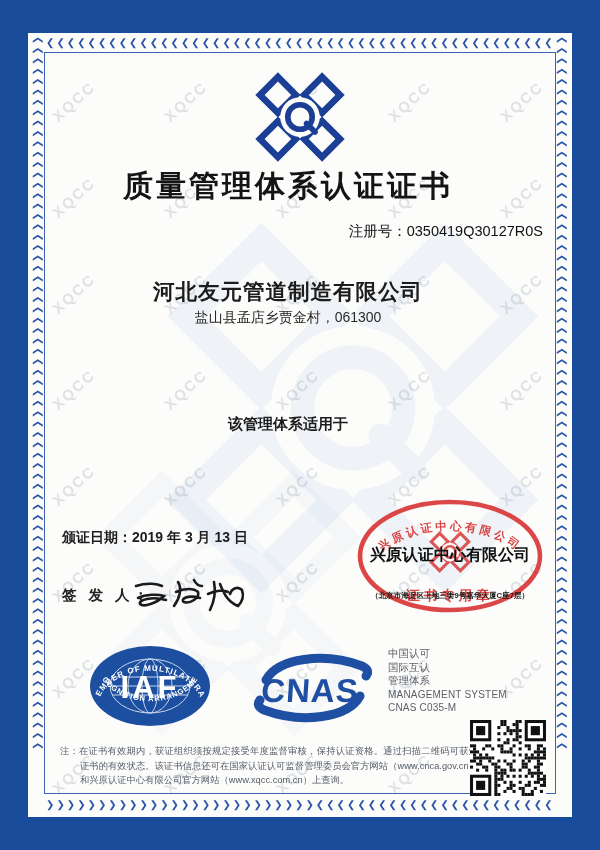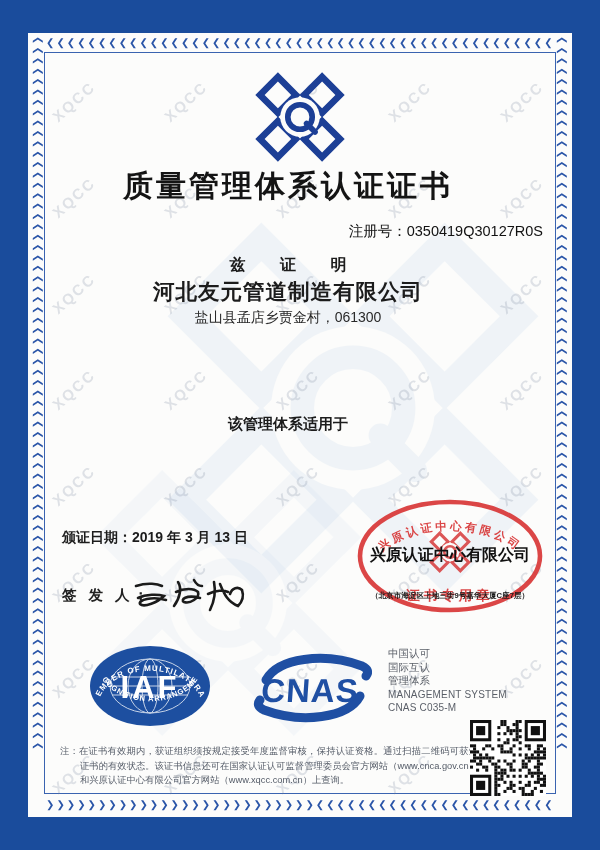--- a/index.html
+++ b/index.html
@@ -137,21 +137,20 @@
     <svg class="logo-main" viewBox="0 0 100 100">
         <use href="#xqcc-logo"></use>
       </svg>
 
     <div class="ctr title">质量管理体系认证证书</div>
 
     <div class="regline">
       <span>注册号：</span><span>0350419Q30127R0S</span>
     </div>
 
-    <div class="ctr certify">兹 证 明</div>
     <div class="ctr company">河北友元管道制造有限公司</div>
     <div class="ctr address">盐山县孟店乡贾金村，061300</div>
 
 
     <div class="ctr scopeheading">该管理体系适用于</div>
 
     <div class="issuedate">颁证日期：2019 年 3 月 13 日</div>
     <div class="issuer">签 发 人：</div>
 
     <svg class="signature" viewBox="0 0 128 48">

